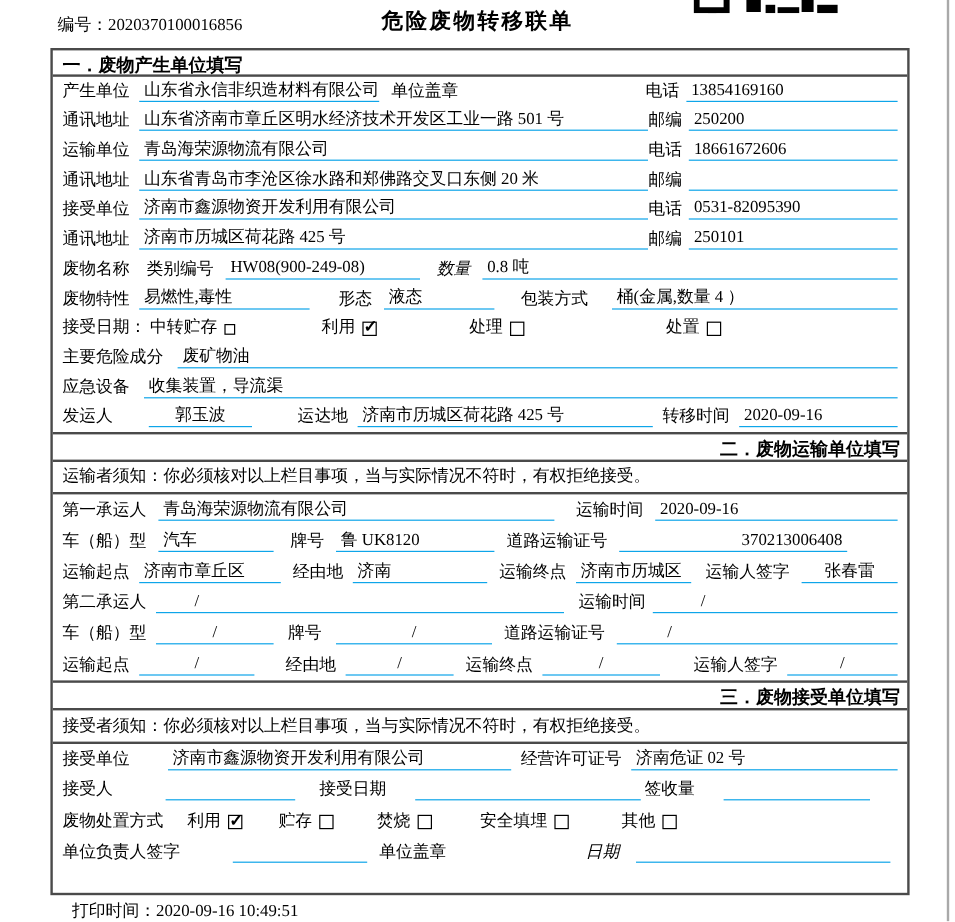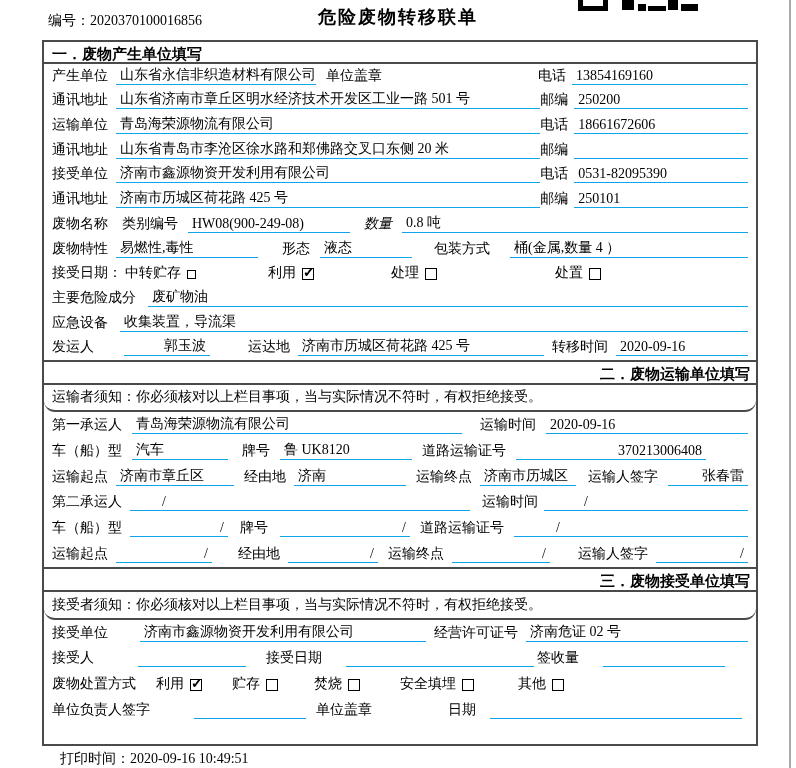--- a/index.html
+++ b/index.html
@@ -14,25 +14,25 @@
   
   .tbl{position:absolute;left:42px;top:40px;width:716px;height:706px;
        border:2px solid #4a4a4a;box-sizing:border-box;display:flex;flex-direction:column;}
   .sec-h{flex:none;box-sizing:border-box;border-bottom:2px solid #4a4a4a;
          font-weight:bold;font-size:15px;padding:3px 6px 0 8px;}
   .bt{border-top:2px solid #4a4a4a;}
   .row{flex:none;box-sizing:border-box;display:flex;align-items:flex-end;
        padding:0 8px 4px 8px;white-space:nowrap;}
   .h1r{height:24.7px;} .h2r{height:25.8px;} .h3r{height:25.7px;}
   .sh1{height:22px;} .sh2{height:25px;text-align:right;}
-  .notice{border-bottom:2px solid #4a4a4a;border-radius:11px;}
+  .notice{border-bottom:2px solid #4a4a4a;}
   .nt2{height:27px;} .nt3{height:28px;}
   .lbl{flex:none;}
   .ul{box-sizing:border-box;border-bottom:1px solid #0ea5e9;padding:0 4px;overflow:hidden;}
-  .ctr{text-align:right;}
+  .ctr{text-align:center;}
   .grow{flex:1;}
   .cb{flex:none;width:12px;height:12px;border:1px solid #000;box-sizing:border-box;
       position:relative;margin-bottom:2px;}
   .cb.sm{width:9px;height:9px;margin-bottom:3px;}
   .cb[data-checked="true"]::before{content:"\2713";position:absolute;left:0px;top:-5px;
       font-size:14px;font-weight:bold;}
   .footer{position:absolute;left:48px;top:750px;font-size:14px;white-space:nowrap;margin-left:12px;}
 </style>
 </head>
 <body>
@@ -248,21 +248,21 @@
       <span class="lbl" style="margin-left:40px;">安全填埋</span>
       <span class="cb" style="margin-left:6px;" data-checked="false"></span>
       <span class="lbl" style="margin-left:44px;">其他</span>
       <span class="cb" style="margin-left:6px;" data-checked="false"></span>
     </div>
 
     <div class="row h3r">
       <span class="lbl">单位负责人签字</span>
       <span class="ul" style="width:112px;margin-left:44px;"></span>
       <span class="lbl" style="margin-left:10px;">单位盖章</span>
-      <span class="lbl" style="margin-left:76px;">日期</span>
+      <span class="lbl" style="margin-left:116px;font-style:italic;">日期</span>
       <span class="ul grow" style="margin-left:14px;margin-right:6px;"></span>
     </div>
 
   </div>
 
   <div class="footer"><span>打印时间：</span><span>2020-09-16 10:49:51</span></div>
 
 </div>
 
 </body></html>

